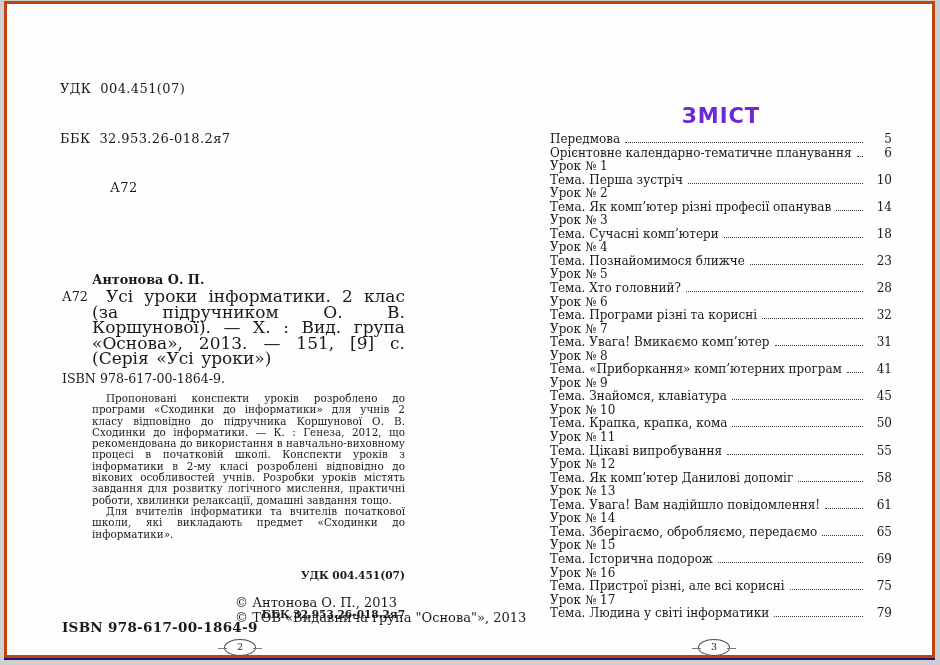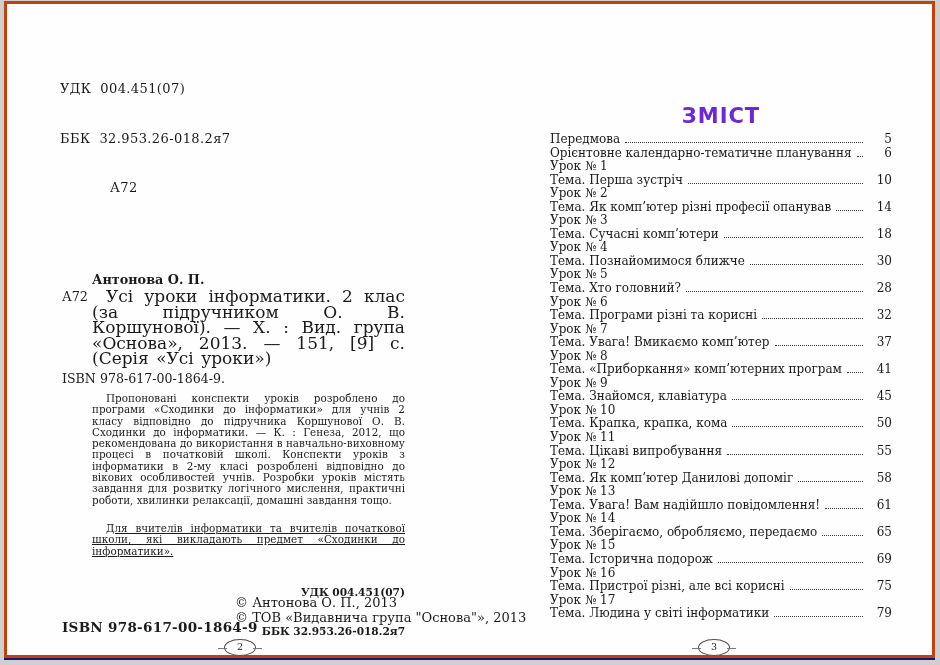--- a/index.html
+++ b/index.html
@@ -32,21 +32,21 @@
   .card-desc{
     flex:1;font-size:17px;line-height:15.6px;
     text-align:justify;text-indent:14px;word-spacing:2px;
   }
   .card-isbn{font-size:12.6px;margin-top:4px;}
   .annot{
     margin:7px 0 0 30px;width:313px;
     font-size:10.4px;line-height:11.3px;
     text-align:justify;text-indent:14px;
   }
-  .annot2{margin-top:17px;text-decoration:underline;}
+  .annot2{margin-top:0;}
   .udc-right{
     margin:3px 0 0 30px;width:313px;text-align:right;
     font-weight:bold;font-size:10.6px;line-height:13px;white-space:pre;
   }
   .isbn-bottom{
     position:absolute;left:55px;top:615px;
     font-weight:bold;font-size:13.5px;letter-spacing:.3px;
   }
   .copyright{
     position:absolute;left:228px;top:591px;
@@ -161,21 +161,21 @@
           <span class="toc-dots"></span>
           <span class="toc-page">18</span>
         </div>
         <div class="toc-row">
           <span>Урок № 4</span>
           <span class="toc-spacer"></span>
         </div>
         <div class="toc-row">
           <span>Тема. Познайомимося ближче</span>
           <span class="toc-dots"></span>
-          <span class="toc-page">30</span>
+          <span class="toc-page">23</span>
         </div>
         <div class="toc-row">
           <span>Урок № 5</span>
           <span class="toc-spacer"></span>
         </div>
         <div class="toc-row">
           <span>Тема. Хто головний?</span>
           <span class="toc-dots"></span>
           <span class="toc-page">28</span>
         </div>
@@ -188,21 +188,21 @@
           <span class="toc-dots"></span>
           <span class="toc-page">32</span>
         </div>
         <div class="toc-row">
           <span>Урок № 7</span>
           <span class="toc-spacer"></span>
         </div>
         <div class="toc-row">
           <span>Тема. Увага! Вмикаємо комп’ютер</span>
           <span class="toc-dots"></span>
-          <span class="toc-page">37</span>
+          <span class="toc-page">31</span>
         </div>
         <div class="toc-row">
           <span>Урок № 8</span>
           <span class="toc-spacer"></span>
         </div>
         <div class="toc-row">
           <span>Тема. «Приборкання» комп’ютерних програм</span>
           <span class="toc-dots"></span>
           <span class="toc-page">41</span>
         </div>

